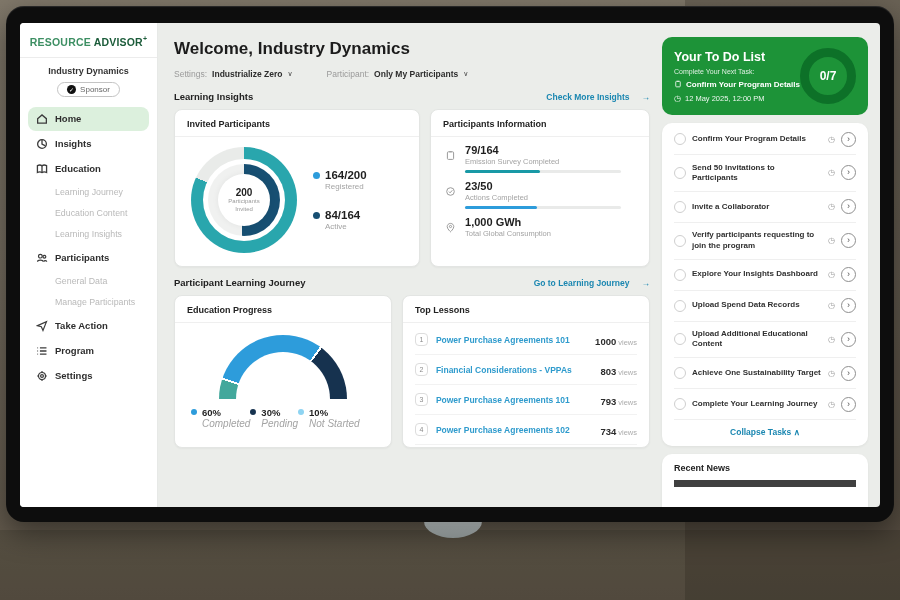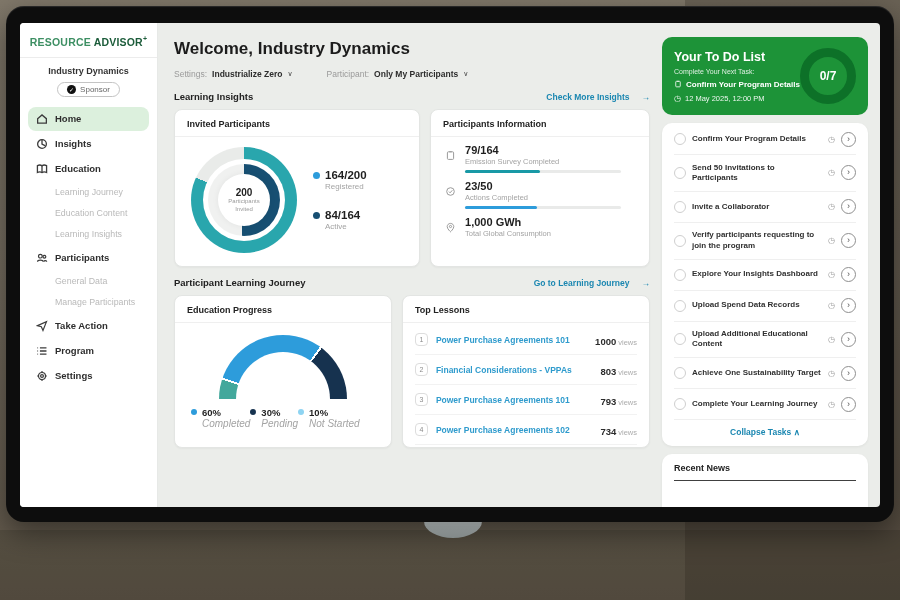--- a/index.html
+++ b/index.html
@@ -132,21 +132,21 @@
   .task-label { flex:1; font-size:8px; font-weight:bold; color:#303030; line-height:1.3; }
   .t-clock { font-size:8px; color:#9c9c9c; font-family:"DejaVu Sans", sans-serif; }
   .t-go { width:15px; height:15px; border:1.3px solid #8f8f8f; border-radius:50%;
     color:#555; font-size:9px; display:flex; align-items:center; justify-content:center;
     flex-shrink:0; padding-bottom:1px; }
   .collapse-link { text-align:center; font-size:8.5px; font-weight:bold; color:#1b87b1;
     padding:7px 0 2px; cursor:pointer; }
   .news-card { background:#fff; border-radius:10px 10px 0 0; padding:9px 12px 30px;
     box-shadow:0 1px 3px rgba(0,0,0,.06); }
   .news-title { font-size:9px; font-weight:bold; color:#222; padding-bottom:7px;
-    border-bottom:1px solid #404040; }
+    border-bottom:7px solid #404040; }
 </style>
 </head>
 <body>
 
 <div class="bg-shade-right"></div>
 <div class="bg-shade-bottom"></div>
 <div class="stand-neck"></div>
 
 <div class="monitor">
 <div class="screen">

